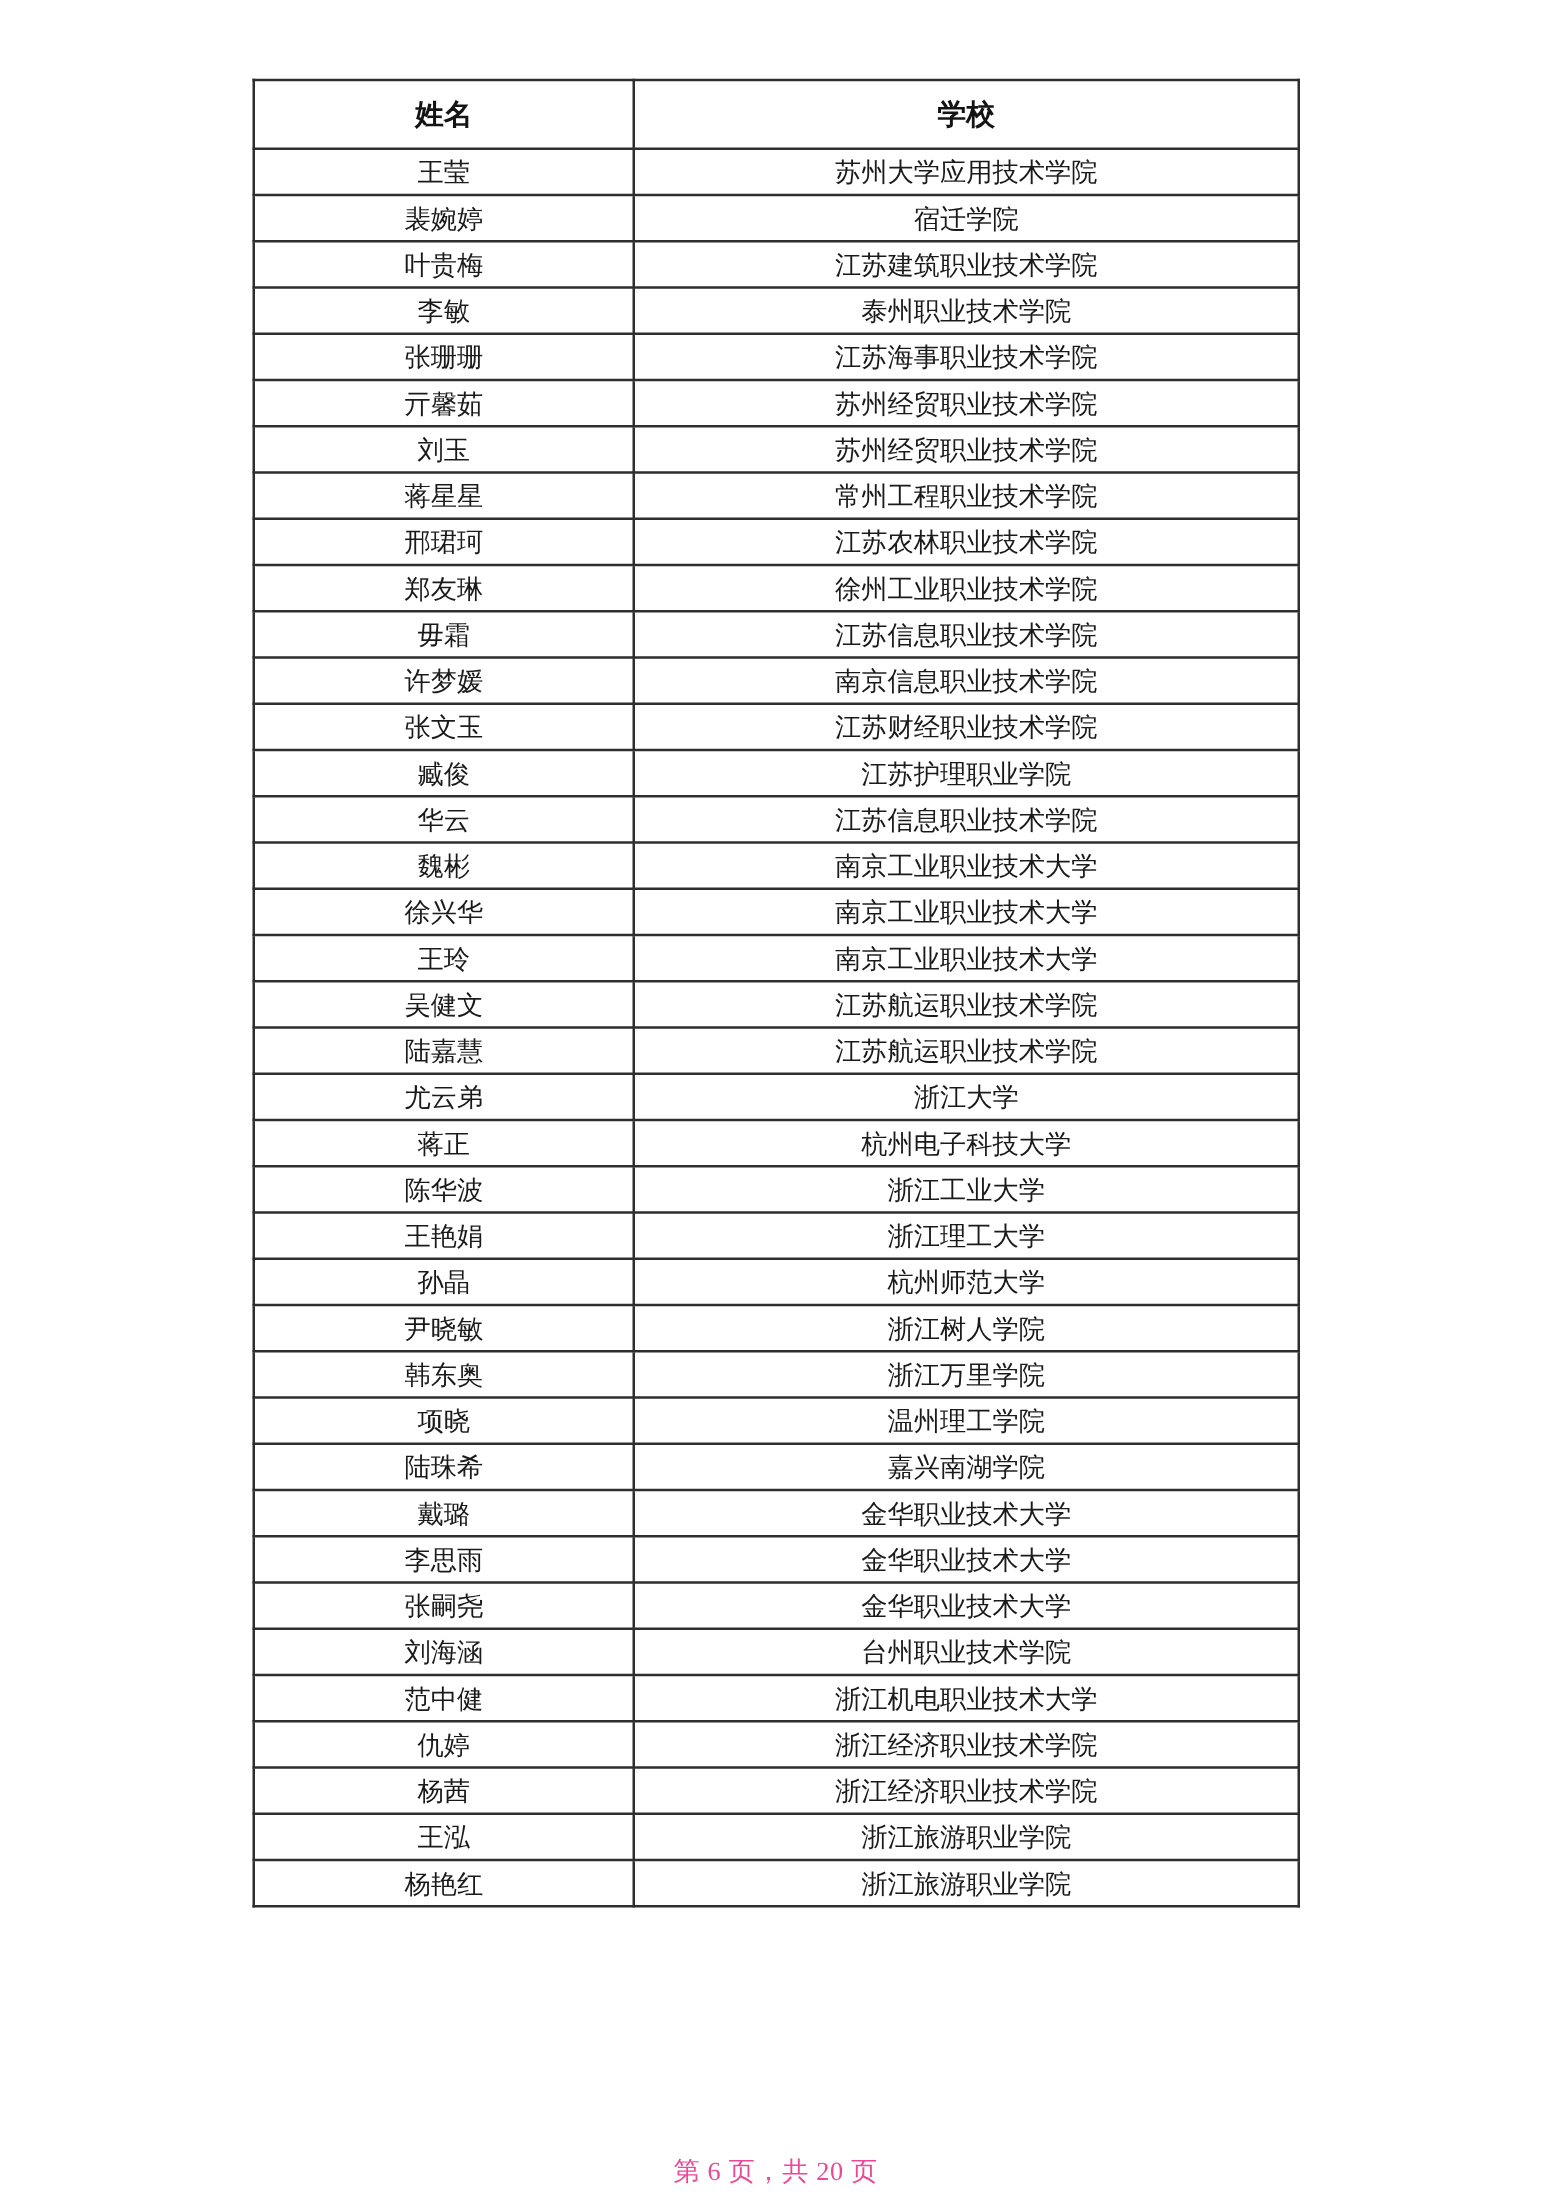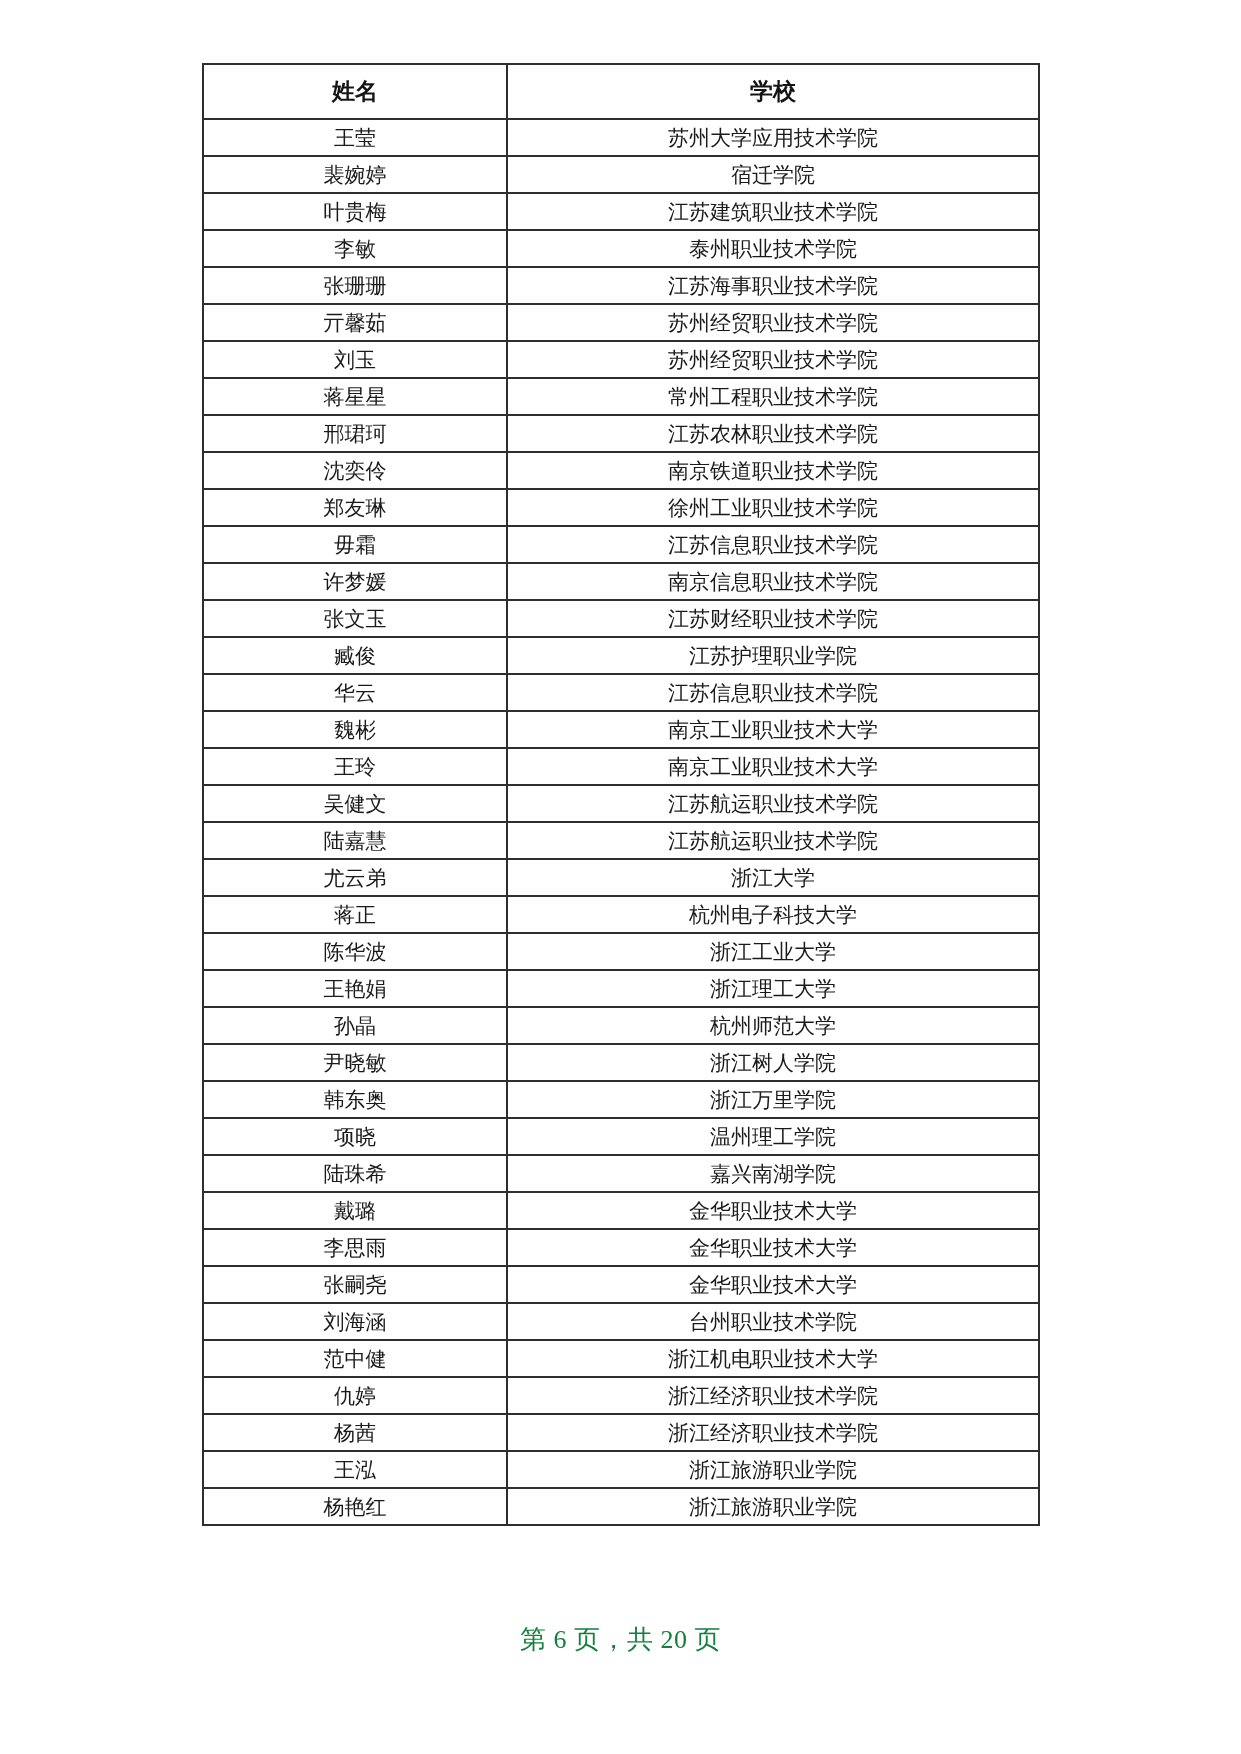--- a/index.html
+++ b/index.html
@@ -47,25 +47,25 @@
     color: #141414;
   }
   table.roster td {
     height: 35px;
     font-size: 21px;
     color: #1a1a1a;
   }
   .page-footer {
     position: absolute;
     left: 0;
-    top: 1622px;
+    top: 1723px;
     width: 100%;
     text-align: center;
-    font-size: 26px;
-    color: #15803d;
+    font-size: 21px;
+    color: #ec4899;
     letter-spacing: 0.5px;
   }
 </style>
 </head>
 <body>
 
 <div class="page">
 
   <table class="roster">
     <colgroup>
@@ -109,24 +109,20 @@
         </tr>
         <tr>
           <td>蒋星星</td>
           <td>常州工程职业技术学院</td>
         </tr>
         <tr>
           <td>邢珺珂</td>
           <td>江苏农林职业技术学院</td>
         </tr>
         <tr>
-          <td>沈奕伶</td>
-          <td>南京铁道职业技术学院</td>
-        </tr>
-        <tr>
           <td>郑友琳</td>
           <td>徐州工业职业技术学院</td>
         </tr>
         <tr>
           <td>毋霜</td>
           <td>江苏信息职业技术学院</td>
         </tr>
         <tr>
           <td>许梦媛</td>
           <td>南京信息职业技术学院</td>
@@ -141,20 +137,24 @@
         </tr>
         <tr>
           <td>华云</td>
           <td>江苏信息职业技术学院</td>
         </tr>
         <tr>
           <td>魏彬</td>
           <td>南京工业职业技术大学</td>
         </tr>
         <tr>
+          <td>徐兴华</td>
+          <td>南京工业职业技术大学</td>
+        </tr>
+        <tr>
           <td>王玲</td>
           <td>南京工业职业技术大学</td>
         </tr>
         <tr>
           <td>吴健文</td>
           <td>江苏航运职业技术学院</td>
         </tr>
         <tr>
           <td>陆嘉慧</td>
           <td>江苏航运职业技术学院</td>

